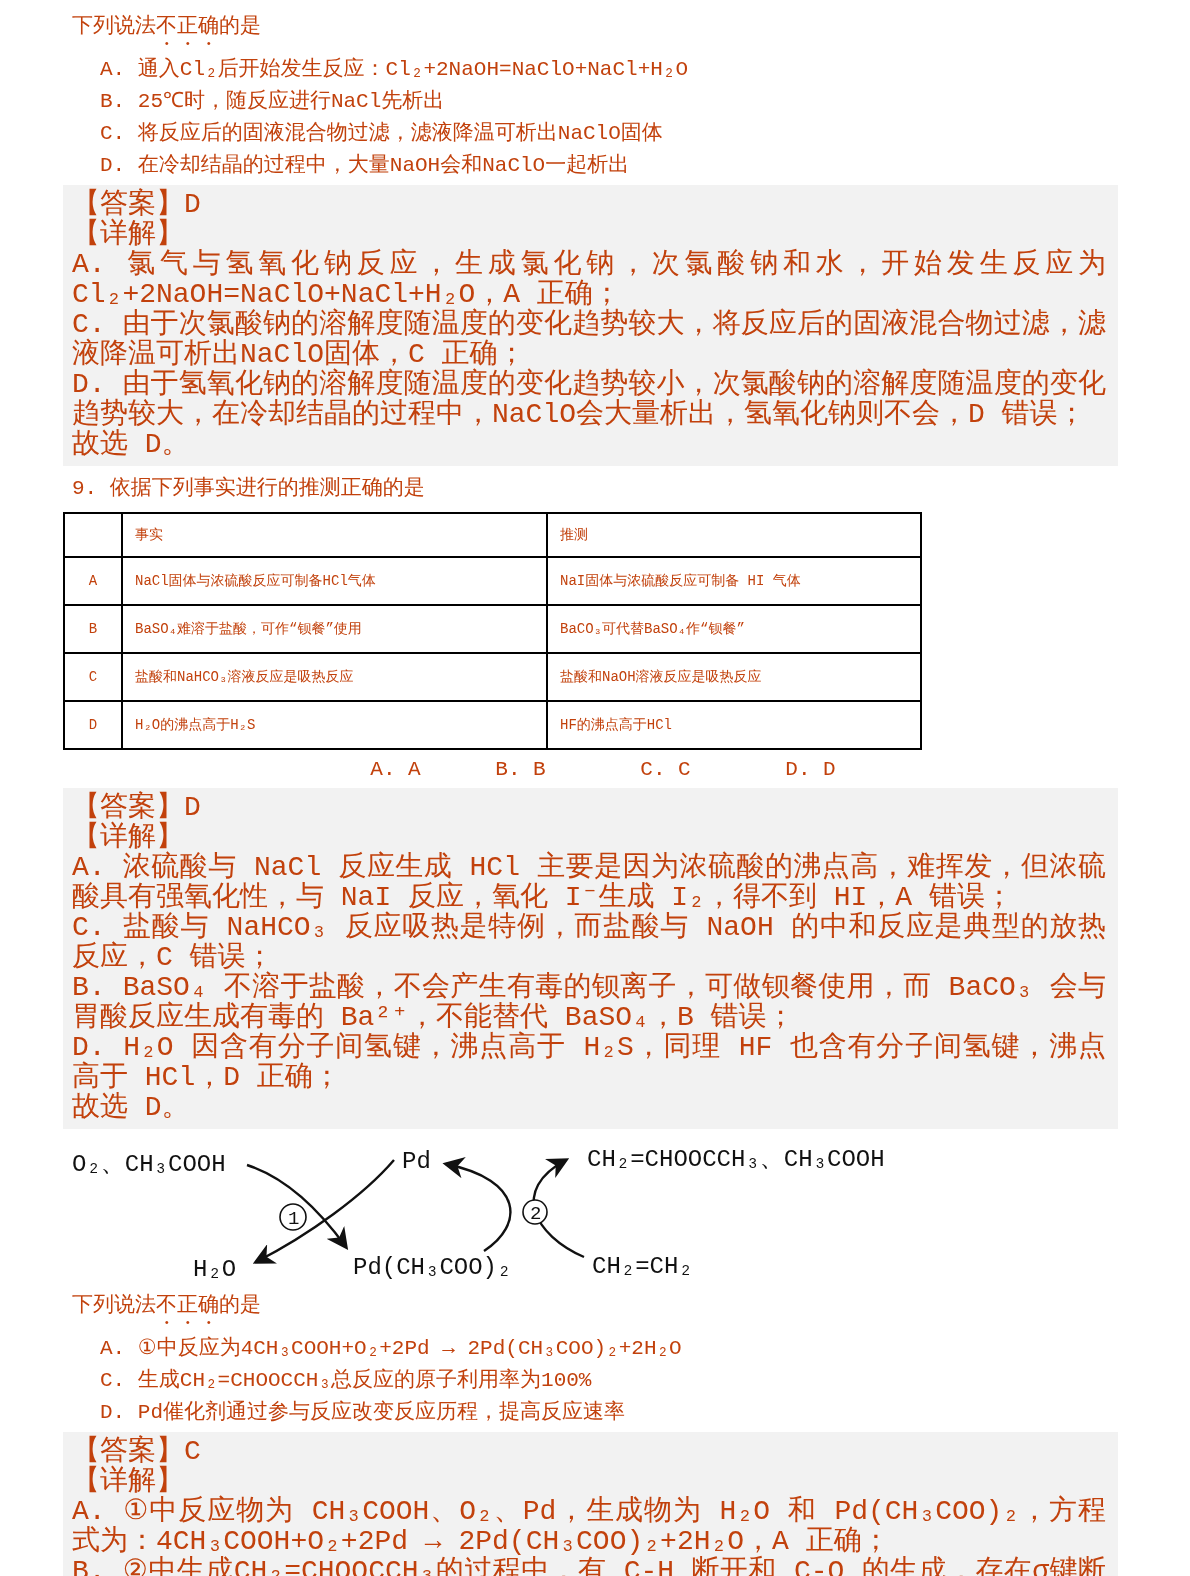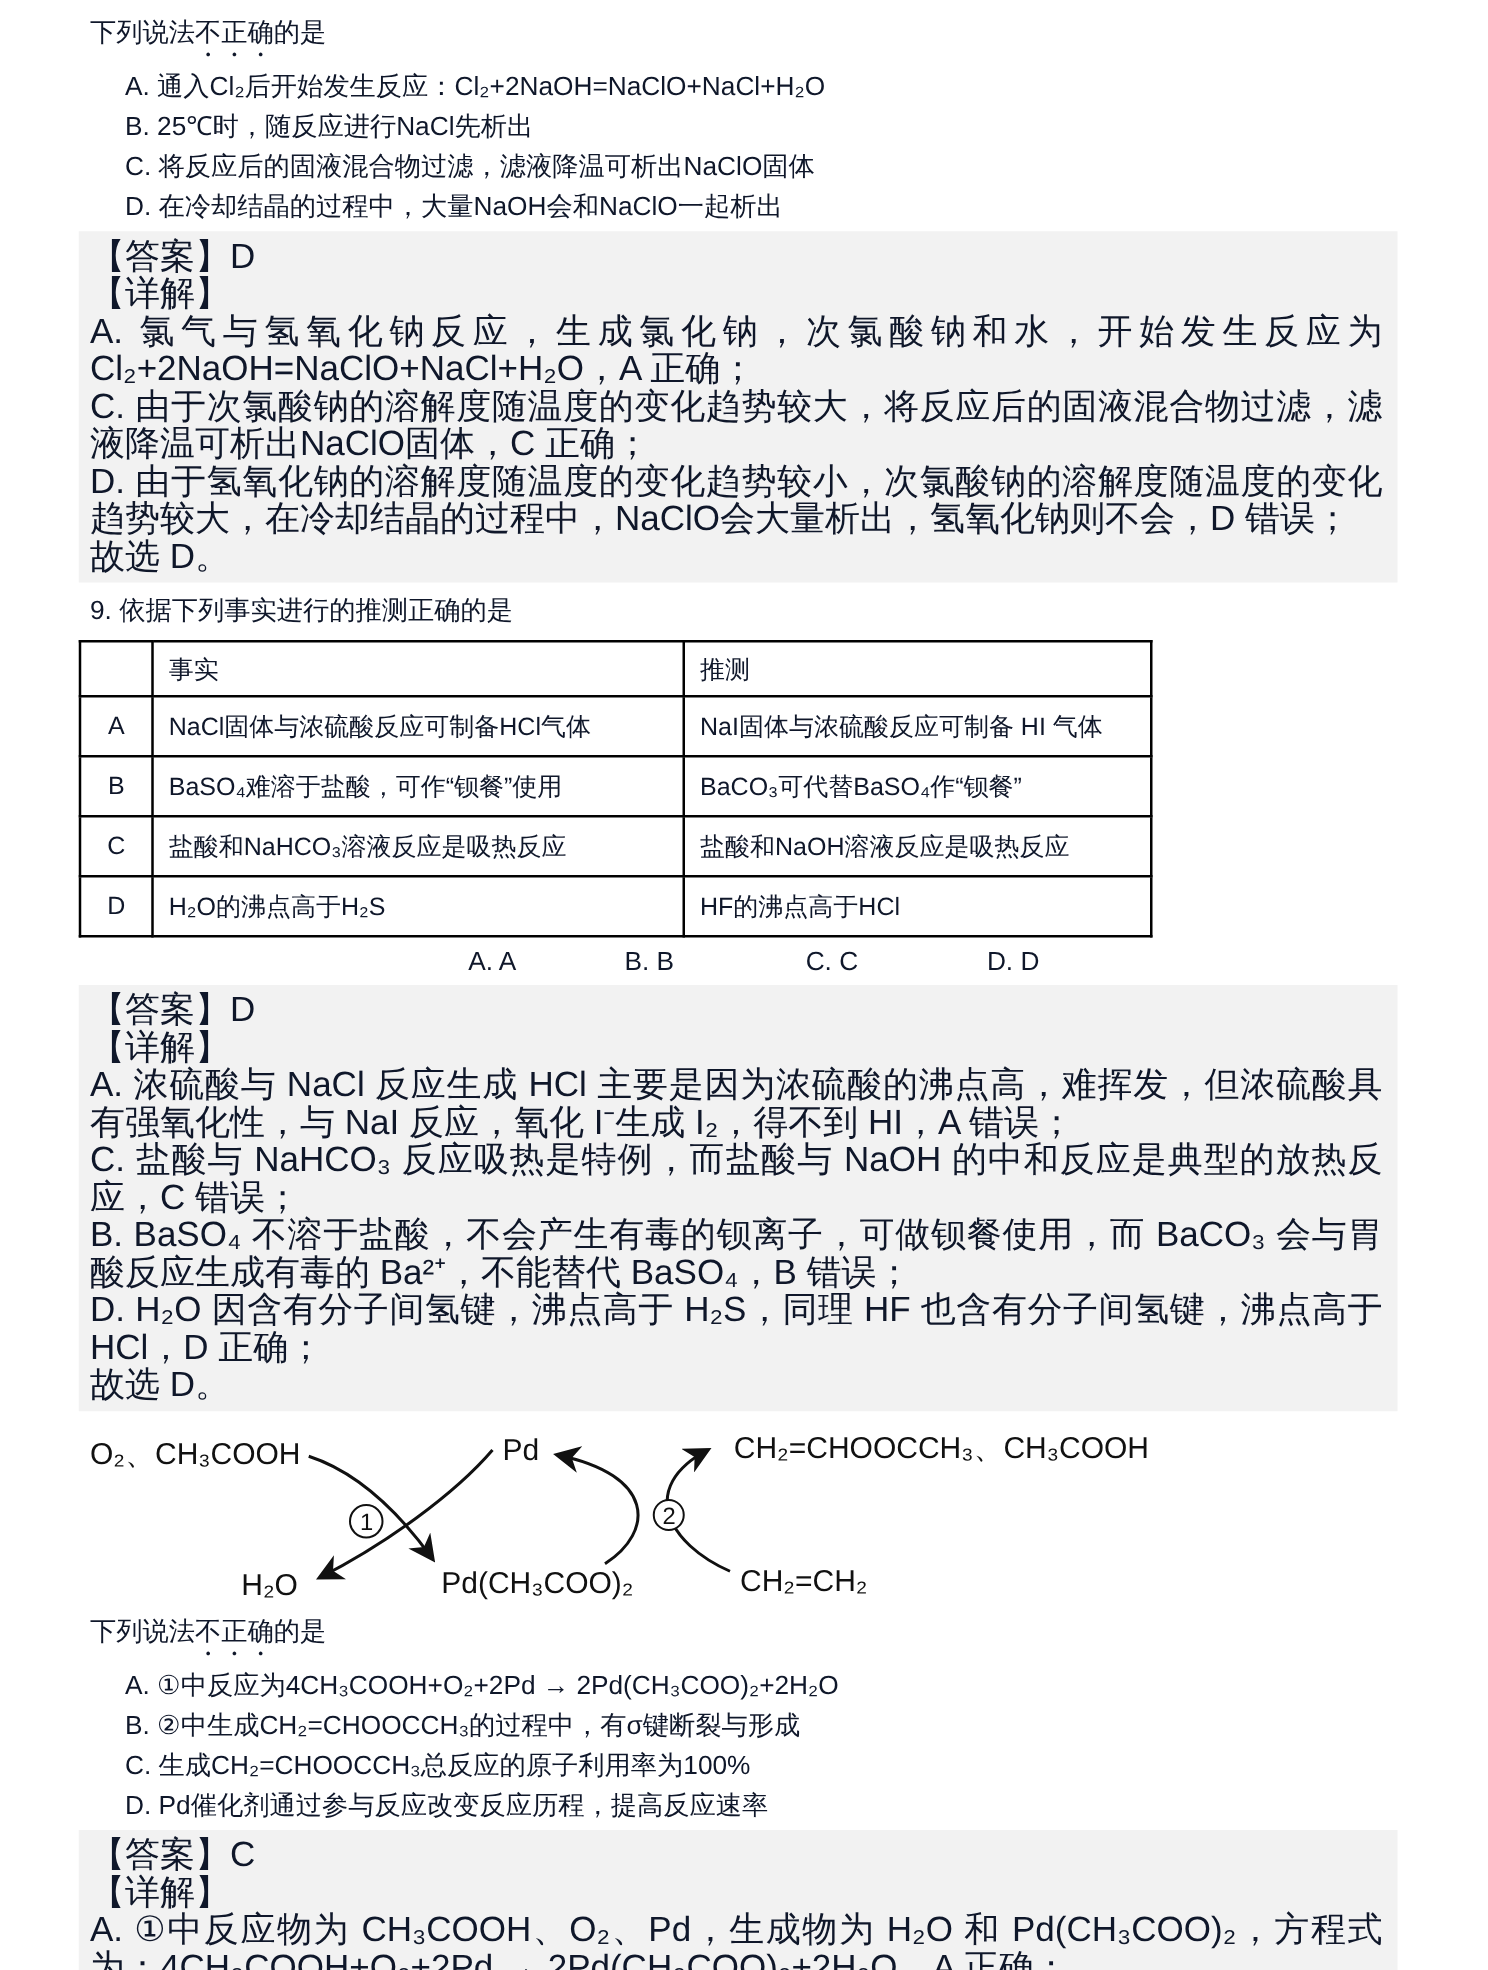--- a/index.html
+++ b/index.html
@@ -1,35 +1,35 @@
 <!DOCTYPE html>
 <html><head>
 <meta charset="utf-8">
 <style>
   html,body{margin:0;padding:0;background:#fff;}
   .page{
     position:relative;width:1190px;height:1576px;overflow:hidden;background:#ffffff;
-    font-family:Liberation Sans, sans-serif;color:#0f172a;
+    font-family:Liberation Mono, monospace;color:#c2410c;
   }
   .content{padding:12px 72px 0 72px;}
   p{margin:0;}
   .stem{font-size:21px;line-height:30px;}
   .emph{
     -webkit-text-emphasis:filled dot;-webkit-text-emphasis-position:under;
     text-emphasis:filled dot;text-emphasis-position:under right;
   }
   .options{margin:4px 0 2px;}
   .options p{font-size:21px;line-height:32px;padding-left:28px;white-space:nowrap;}
   .ans-block{
     background:#f2f2f2;margin:3px 0 4px -9px;padding:5px 12px 6px 9px;
     font-size:28px;line-height:30px;text-align:justify;
   }
   .qstem{font-size:21px;line-height:30px;margin-top:8px;}
   table.facts{border-collapse:collapse;margin:8px 0 4px -9px;table-layout:fixed;}
-  table.facts td{border:2px solid #000;font-size:20px;padding:0 12px;height:46px;vertical-align:middle;}
+  table.facts td{border:2px solid #000;font-size:14px;padding:0 12px;height:46px;vertical-align:middle;}
   table.facts tr.hdr td{height:42px;}
   td.col-letter{width:32px;text-align:center;padding:0;}
   td.col-fact{width:399px;}
   td.col-infer{width:348px;}
   .choices{display:flex;padding-left:16px;font-size:21px;line-height:31px;margin:4px 0 3px;justify-content:center;}
   .choices span{display:inline-block;}
   .choices .c1{width:125px;}
   .choices .c2{width:145px;}
   .choices .c3{width:145px;}
   .diagram{display:block;width:1046px;height:150px;margin:4px 0 0 0;}
@@ -133,21 +133,20 @@
         <text x="330" y="35">Pd</text>
         <text x="515" y="33">CH₂=CHOOCCH₃、CH₃COOH</text>
         <text x="121" y="143">H₂O</text>
         <text x="281" y="141">Pd(CH₃COO)₂</text>
         <text x="520" y="140">CH₂=CH₂</text>
       </svg>
 
       <p class="stem" style="margin-top:8px;"><span>下列说法</span><span class="emph">不正确</span><span>的是</span></p>
       <div class="options">
         <p>A. ①中反应为4CH₃COOH+O₂+2Pd → 2Pd(CH₃COO)₂+2H₂O</p>
-        <p>B. ②中生成CH₂=CHOOCCH₃的过程中，有σ键断裂与形成</p>
         <p>C. 生成CH₂=CHOOCCH₃总反应的原子利用率为100%</p>
         <p>D. Pd催化剂通过参与反应改变反应历程，提高反应速率</p>
       </div>
       <div class="ans-block">
         <p><span>【答案】</span><span>C</span></p>
         <p>【详解】</p>
         <p>A. ①中反应物为 CH₃COOH、O₂、Pd，生成物为 H₂O 和 Pd(CH₃COO)₂，方程式为：4CH₃COOH+O₂+2Pd → 2Pd(CH₃COO)₂+2H₂O，A 正确；</p>
         <p>B. ②中生成CH₂=CHOOCCH₃的过程中，有 C-H 断开和 C-O 的生成，存在σ键断裂与形成，B 正确；</p>
       </div>
     </section>

